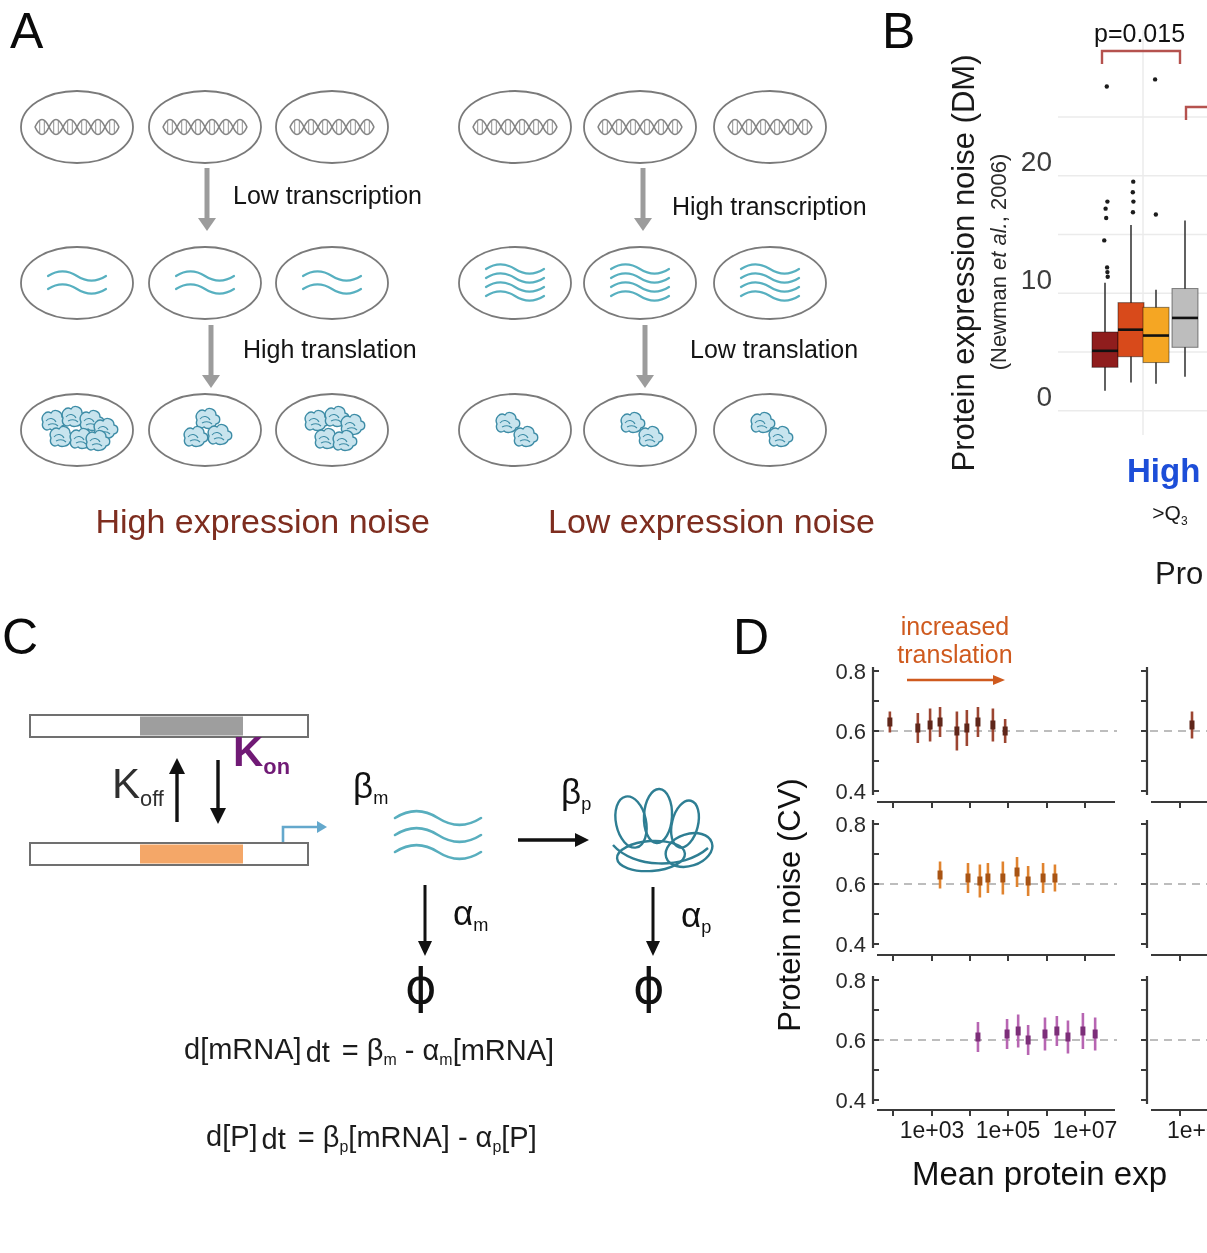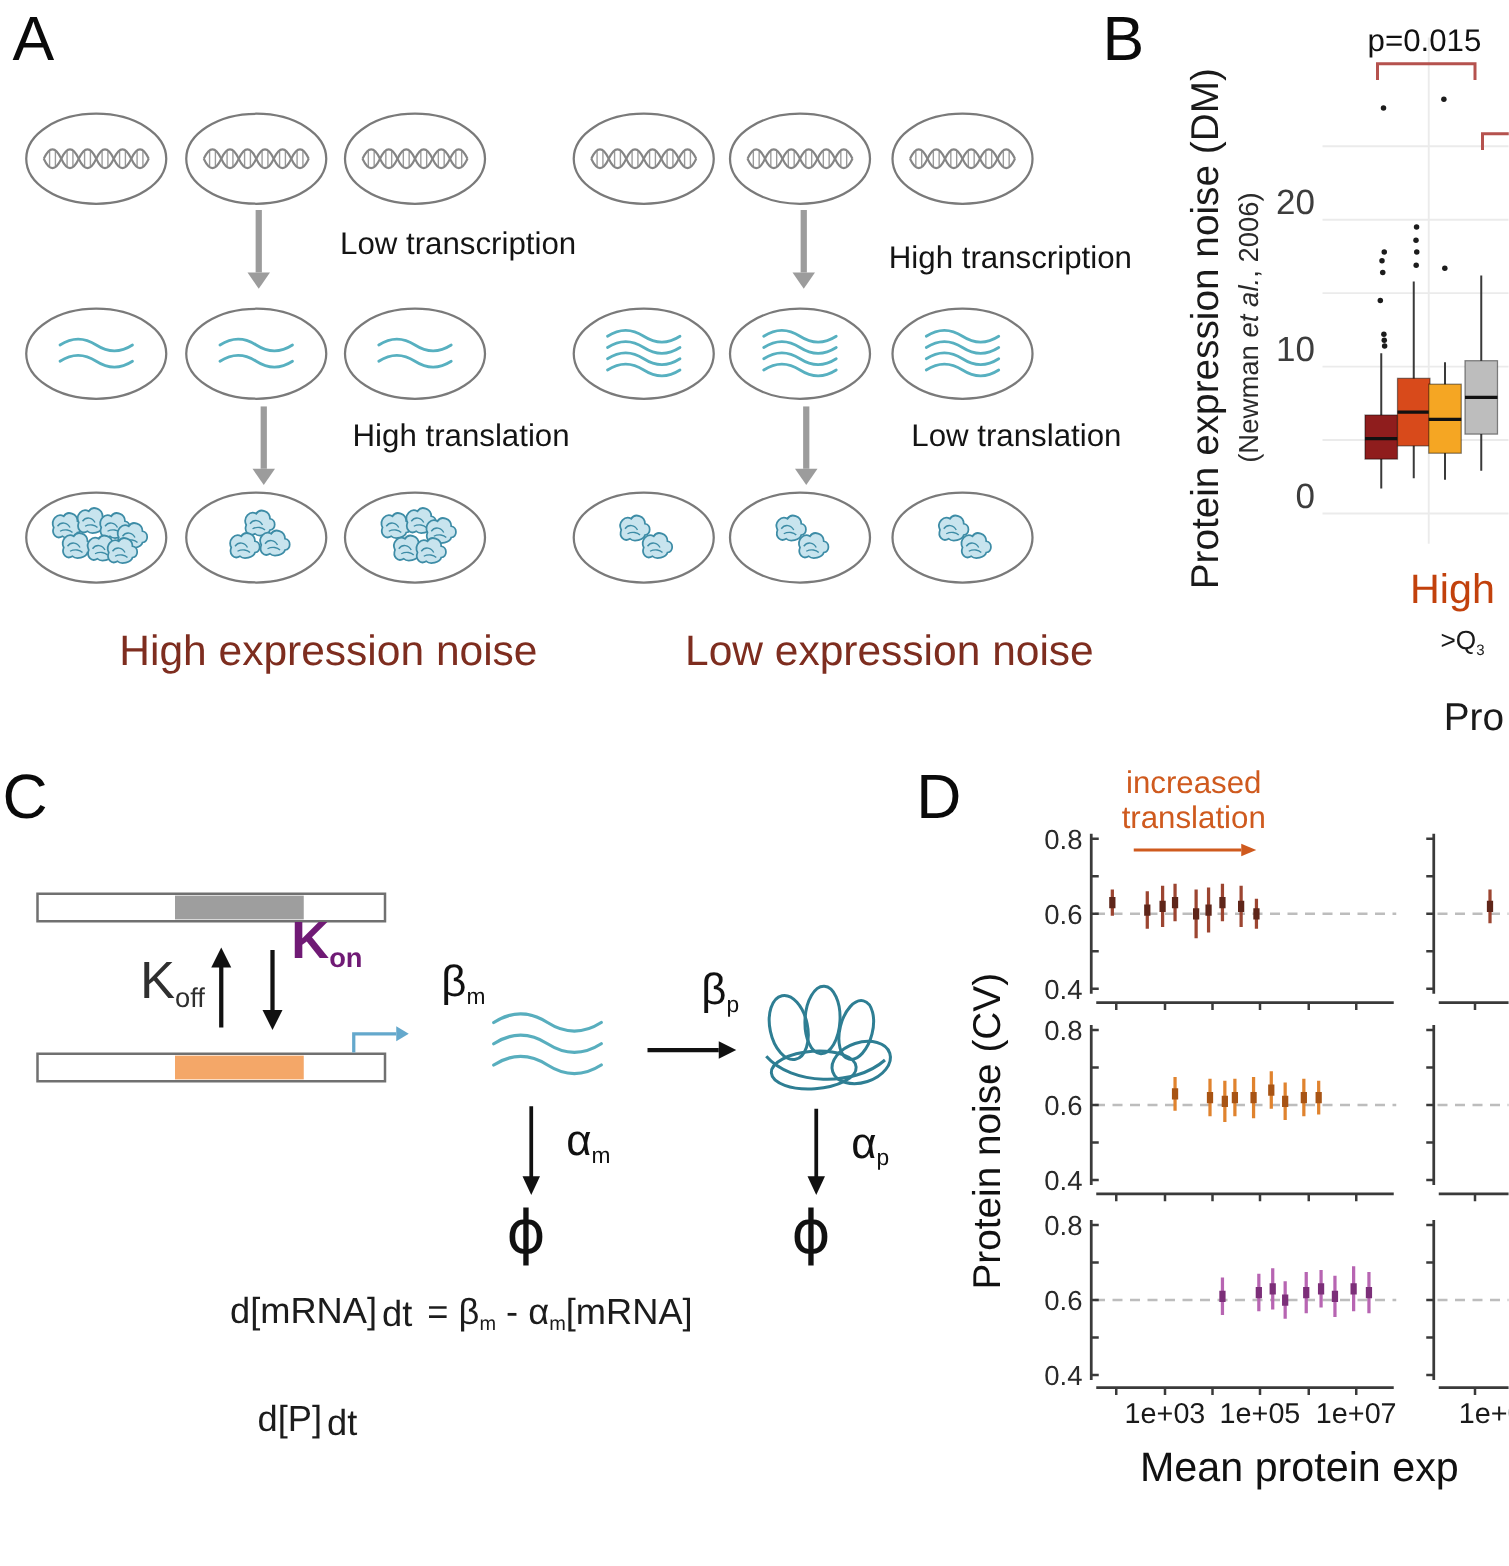--- a/index.html
+++ b/index.html
@@ -3,28 +3,28 @@
 <meta charset="utf-8">
 <style>
   html,body{margin:0;padding:0;}
   body{
     width:1207px;height:1253px;position:relative;background:#fff;
     font-family:"Liberation Sans","DejaVu Sans",sans-serif;color:#141414;
     overflow:hidden;
   }
   .abs{position:absolute;}
   .panel-letter{font-size:50px;color:#0a0a0a;letter-spacing:1px;}
-  .step-label{font-size:25px;color:#141414;white-space:nowrap;margin-left:39px;}
+  .step-label{font-size:25px;color:#141414;white-space:nowrap;}
   .caption{font-size:34px;text-align:right;white-space:nowrap;}
   .rot{transform:rotate(-90deg);text-align:center;white-space:nowrap;}
   .b-ylab{font-size:31px;color:#1a1a1a;}
   .b-ylab2{font-size:22px;color:#2a2a2a;}
   .b-tick{font-size:28px;color:#3d3d3d;width:36px;text-align:right;margin-top:45px;}
   .b-ptext{font-size:25px;color:#111;}
-  .b-xgroup{font-size:33px;color:#c2410c;width:70px;text-align:center;}
+  .b-xgroup{font-size:33px;color:#1d4ed8;width:70px;text-align:center;font-weight:bold;}
   .b-xquart{font-size:21px;color:#1a1a1a;width:60px;text-align:center;}
   .b-xtitle{font-size:31px;color:#1a1a1a;white-space:nowrap;}
   .c-k{font-size:42px;color:#2f2f2f;}
   .c-k sub,.c-greek sub{font-size:0.52em;vertical-align:-0.35em;}
   .c-greek{font-size:35px;color:#111;}
   .c-phi{font-size:48px;color:#111;font-family:"DejaVu Sans",sans-serif;}
   .eq{display:flex;align-items:center;gap:12px;font-size:29px;color:#1c1c1c;}
   .frac{display:inline-flex;flex-direction:row;align-items:center;}
   .frac .num{padding:0 4px 3px 4px;}
   .frac .den{padding-top:3px;}
@@ -483,20 +483,21 @@
     <span class="den">dt</span>
   </span>
   <span><span>= β</span><sub>m</sub><span> - α</span><sub>m</sub><span>[mRNA]</span></span>
 </div>
 <div class="abs eq" style="left:202px;top:1120px;">
   <span class="frac">
     <span class="num">d[P]</span>
     <span class="bar"></span>
     <span class="den">dt</span>
   </span>
+  <span><span>= β</span><sub>p</sub><span>[mRNA] - α</span><sub>p</sub><span>[P]</span></span>
 </div>
 
 <div class="abs panel-letter" style="left:733px;top:608px;">D</div>
 
 <div class="abs d-annot" style="left: 865px; top: 612px; color: rgb(207, 90, 30);">
   <div>increased</div>
   <div>translation</div>
 </div>
 <svg class="abs" style="left:905px;top:672px;" width="104" height="16">
   <line x1="2" y1="8" x2="88" y2="8" stroke="#cf5a1e" stroke-width="2.4"></line>

